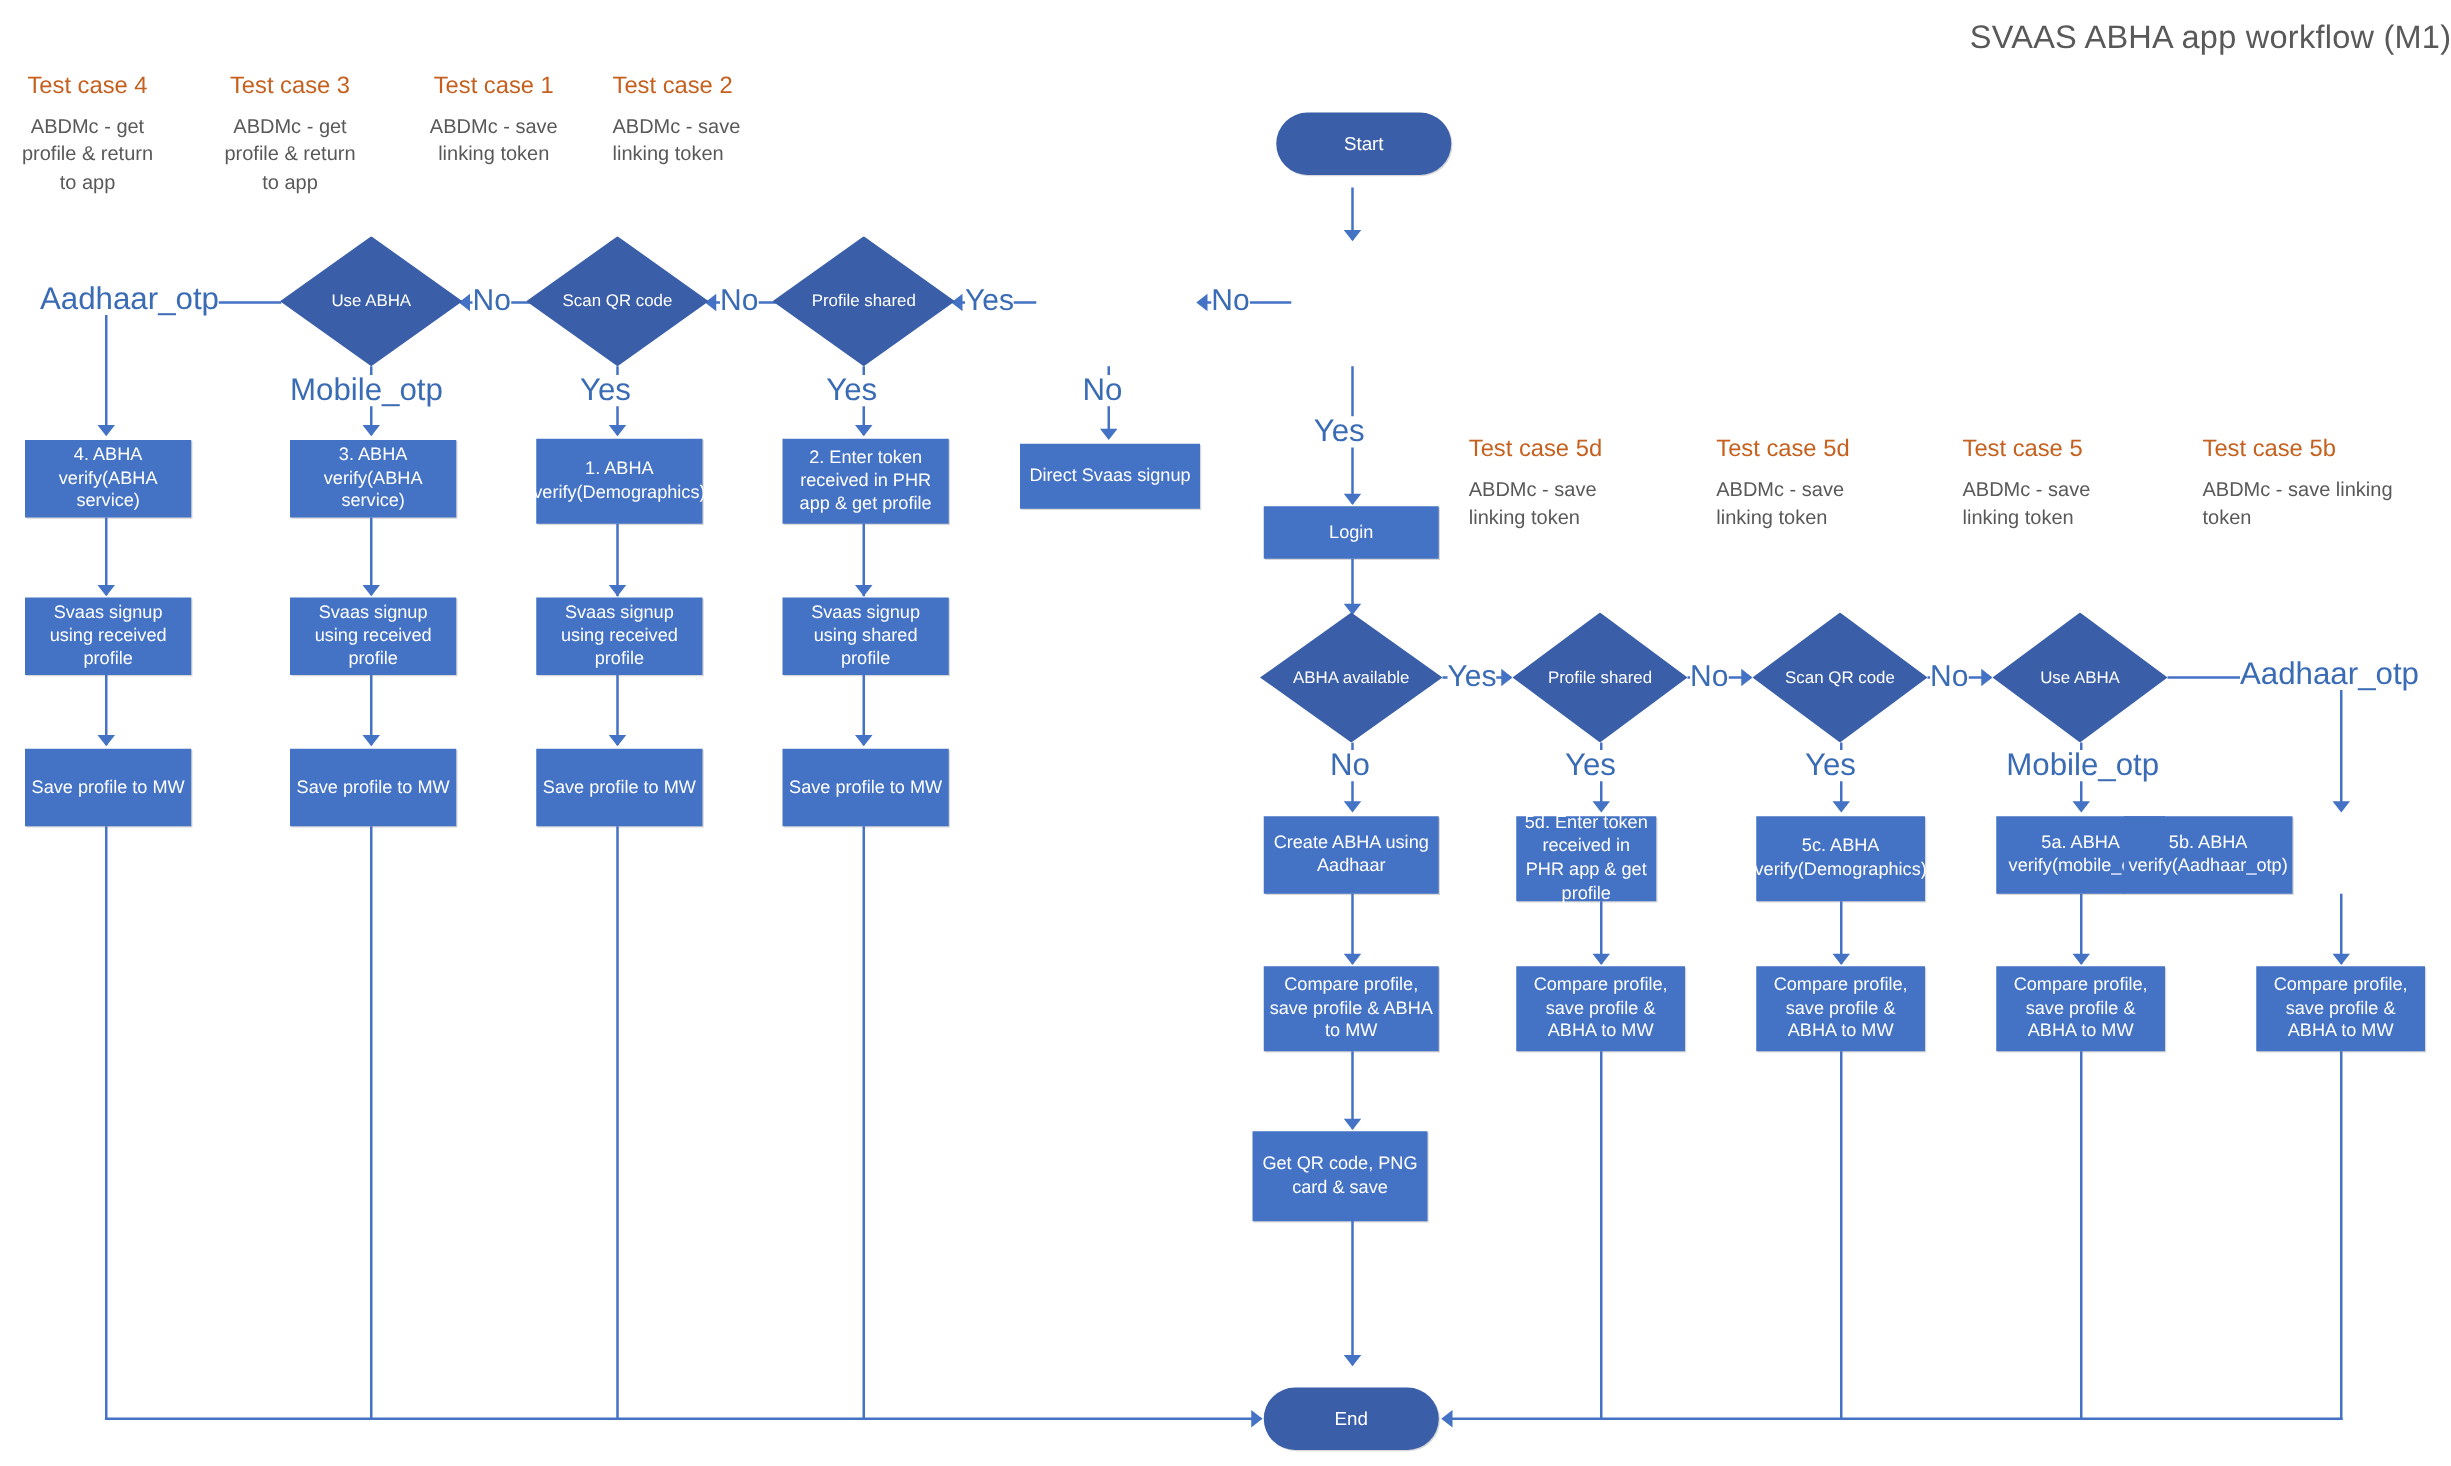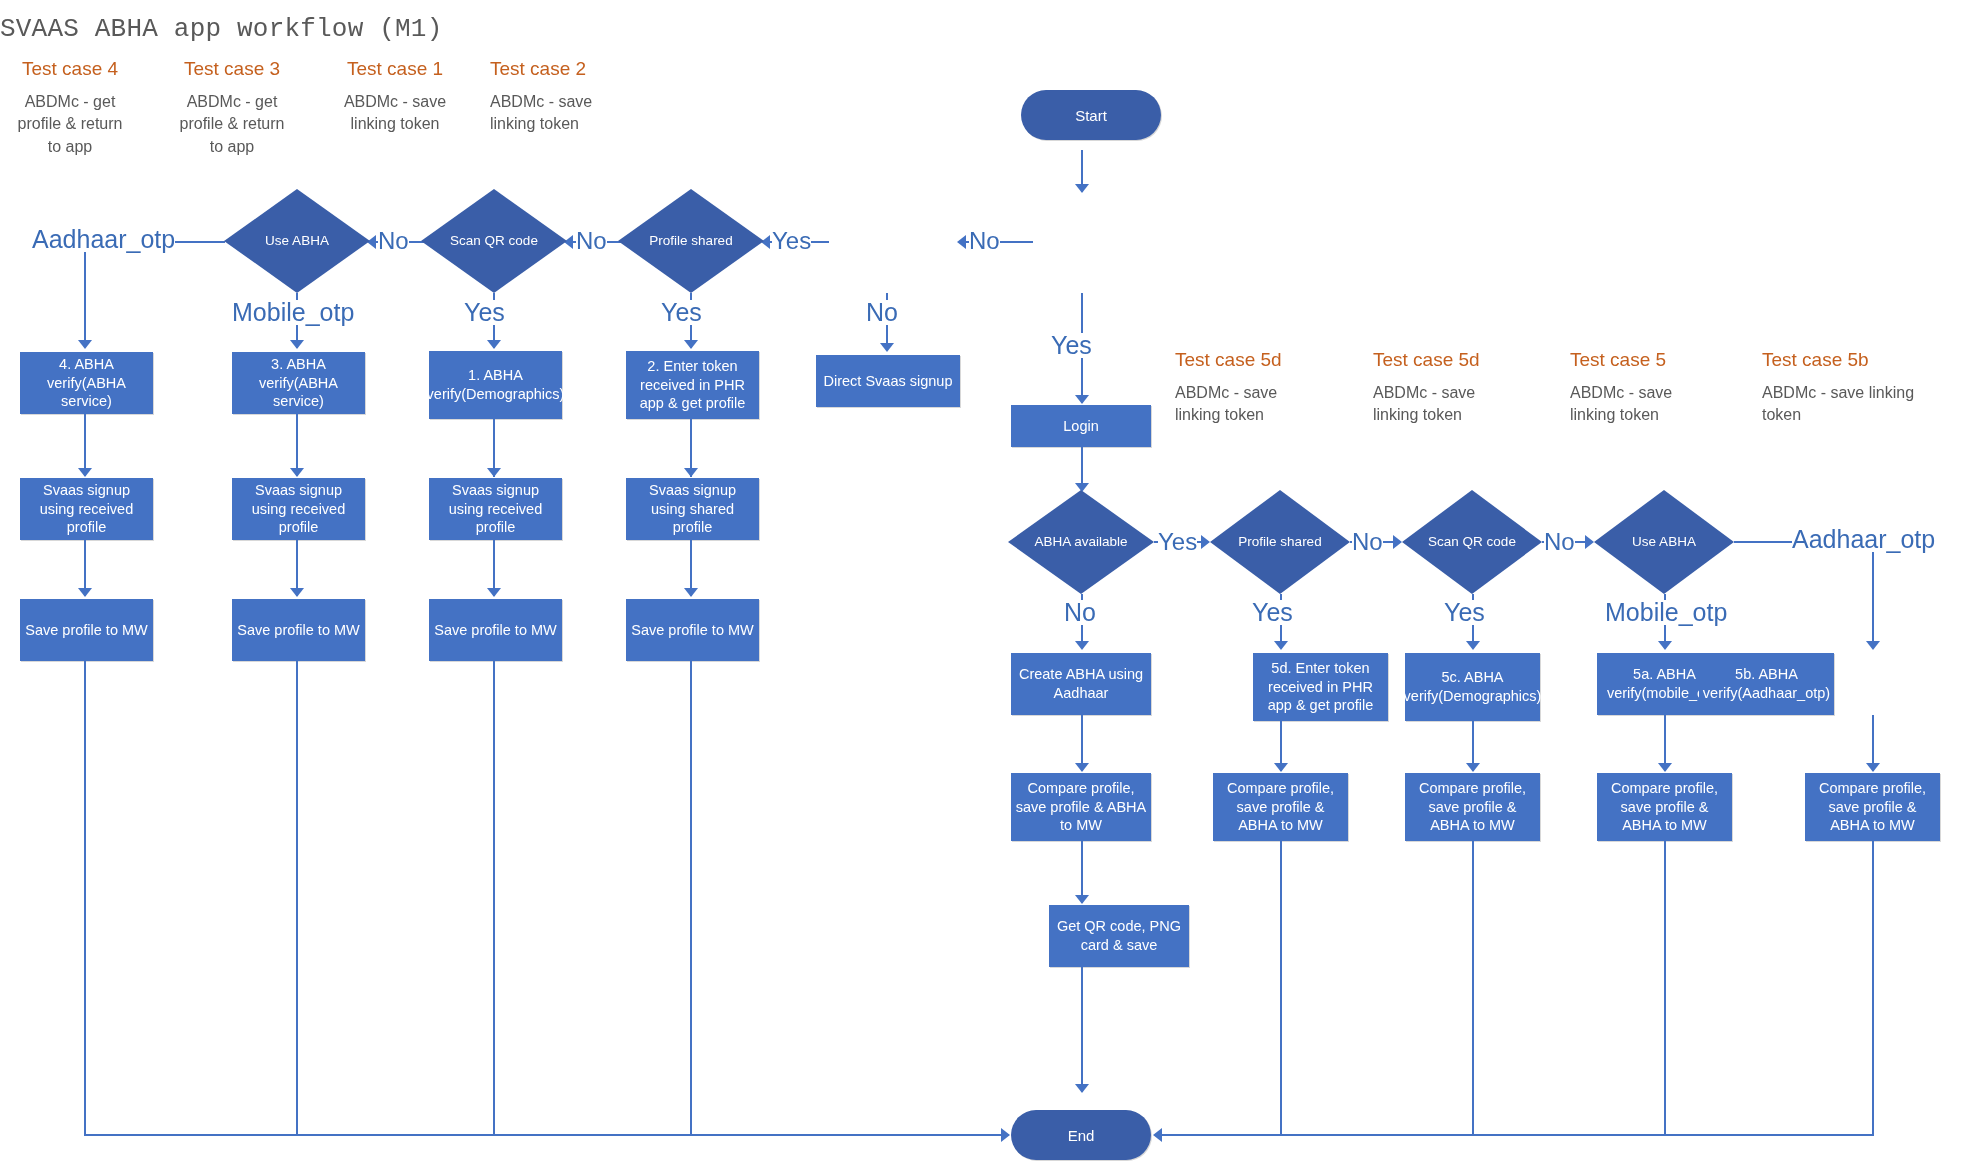--- a/index.html
+++ b/index.html
@@ -16,26 +16,25 @@
     width: 1961px;
     height: 1173px;
     background: #ffffff;
     overflow: hidden;
   }
   #title {
     position: absolute;
     left: 0;
     top: 14px;
     width: 1961px;
-    text-align: left;
+    text-align: right;
     font-size: 26px;
     color: #595959;
     font-weight: 400;
     letter-spacing: 0.2px;
-    font-family: Liberation Mono, monospace;
   }
   
   .tc {
     position: absolute;
     text-align: center;
   }
   .tc-title {
     font-size: 19px;
     color: #C5601E;
     line-height: 1.25;
@@ -354,30 +353,30 @@
   <div class="proc" style="left:1011px; top:653px; width:140px; height:62px;">
     <span>Create ABHA using Aadhaar</span>
   </div>
   <div class="ln-v" style="left:1081px; top:715px; height:56px;"></div>
   <div class="arr arr-d" style="left:1075px; top:763px;"></div>
   <div class="proc" style="left:1011px; top:773px; width:140px; height:68px;">
     <span>Compare profile, save profile &amp; ABHA to MW</span>
   </div>
   <div class="ln-v" style="left:1081px; top:841px; height:62px;"></div>
   <div class="arr arr-d" style="left:1075px; top:895px;"></div>
-  <div class="proc" style="left:1049px; top:905px; width:140px; height:62px;justify-content:flex-end;">
+  <div class="proc" style="left:1002px; top:905px; width:140px; height:72px;justify-content:flex-end;">
     <span>Get QR code, PNG card &amp; save</span>
   </div>
   <div class="ln-v" style="left:1081px; top:967px; height:125px;"></div>
   <div class="arr arr-d" style="left:1075px; top:1084px;"></div>
 
   <div class="ln-v" style="left:1280px; top:594px; height:53px;"></div>
   <div class="elbl elbl-lg" style="left:1252px; top:600px;">Yes</div>
   <div class="arr arr-d" style="left:1274px; top:641px;"></div>
-  <div class="proc" style="left:1213px; top:653px; width:135px; height:68px;margin-left:40px;">
+  <div class="proc" style="left:1213px; top:653px; width:112px; height:68px;">
     <span>5d. Enter token received in PHR app &amp; get profile</span>
   </div>
   <div class="ln-v" style="left:1280px; top:721px; height:50px;"></div>
   <div class="arr arr-d" style="left:1274px; top:763px;"></div>
   <div class="proc" style="left:1213px; top:773px; width:135px; height:68px;">
     <span>Compare profile, save profile &amp; ABHA to MW</span>
   </div>
   <div class="ln-v" style="left:1280px; top:841px; height:295px;"></div>
 
   <div class="ln-v" style="left:1472px; top:594px; height:53px;"></div>

